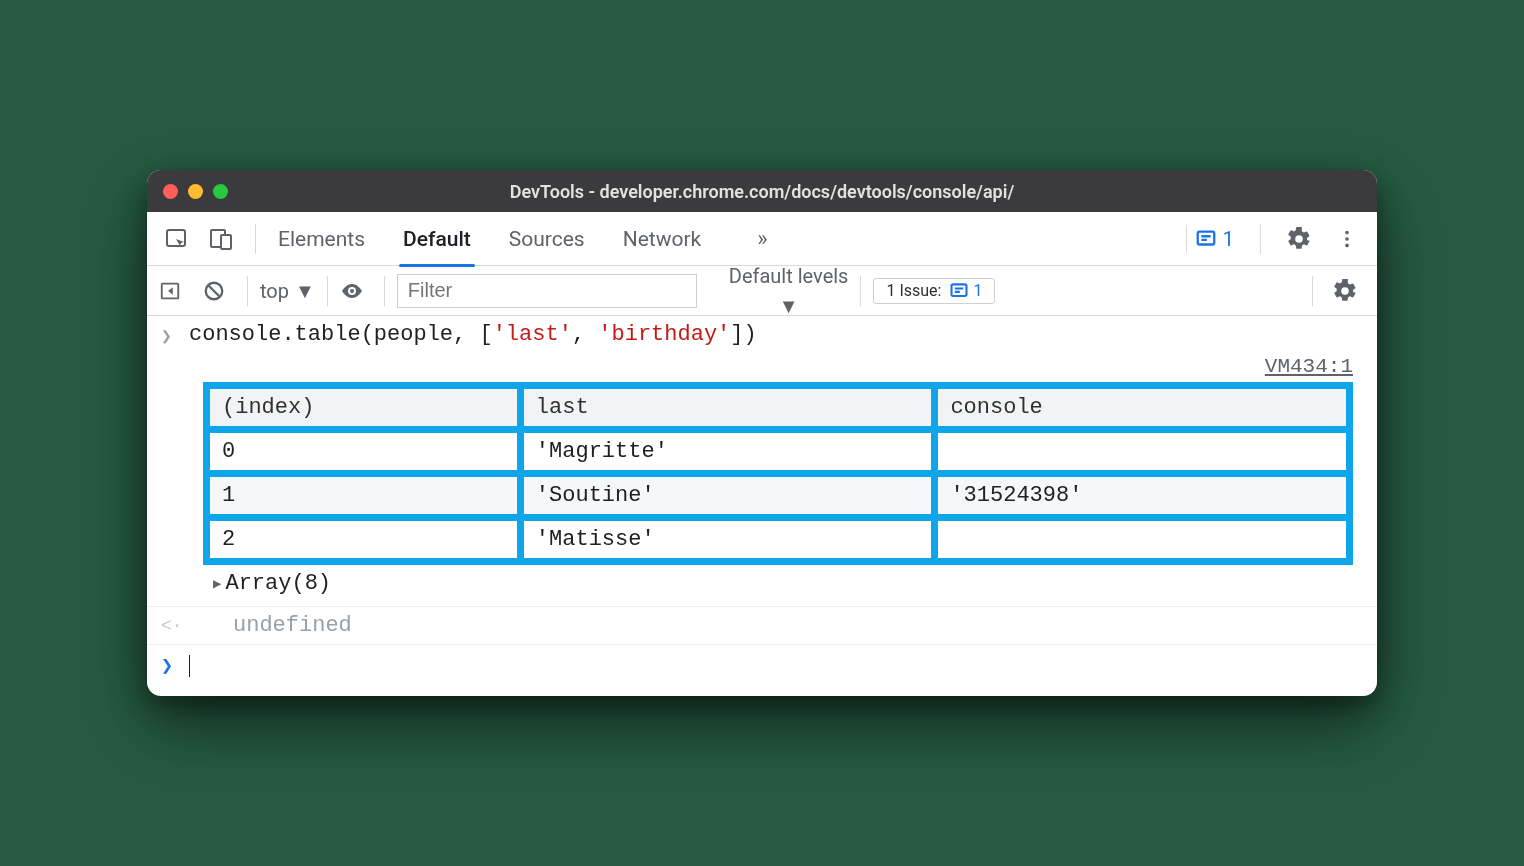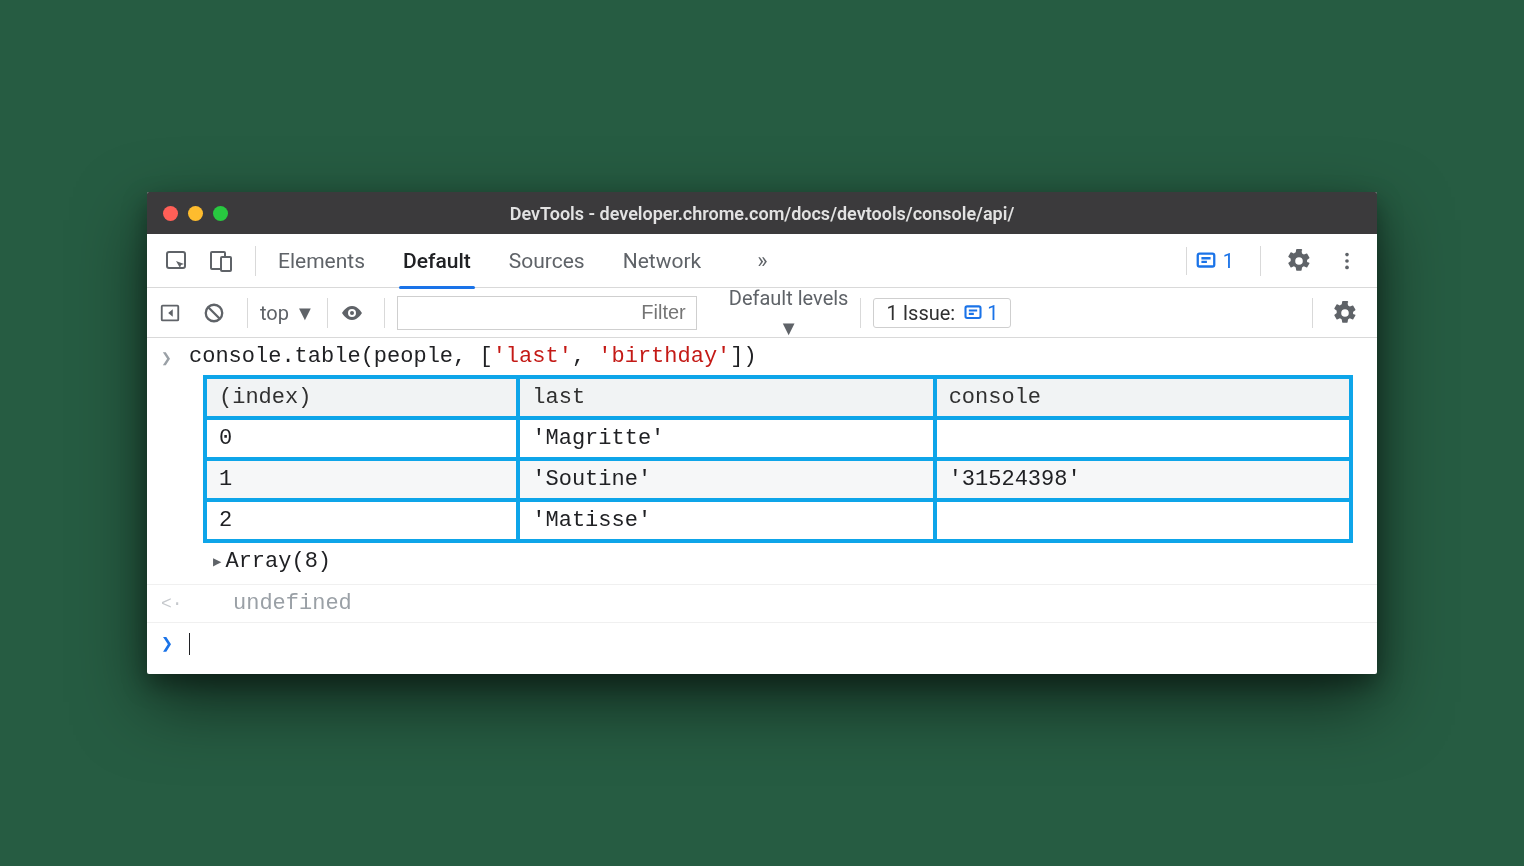--- a/index.html
+++ b/index.html
@@ -4,21 +4,21 @@
 <style>
   * { box-sizing: border-box; }
   html, body { margin:0; padding:0; }
   body {
     background:#265c42;
     width:1524px; height:866px;
     font-family: -apple-system, BlinkMacSystemFont, "Segoe UI", Roboto, sans-serif;
     display:flex; align-items:center; justify-content:center;
   }
   .window {
-    width:1230px; background:#fff; border-radius:2px; overflow:hidden;
+    width:1230px; background:#fff; border-radius:14px; overflow:hidden;
     box-shadow:0 28px 70px rgba(0,0,0,0.55), 0 10px 25px rgba(0,0,0,0.35);
   }
   .titlebar {
     background:#3b3a3c; color:#ddd; height:42px; display:flex; align-items:center;
     padding:0 16px; position:relative;
   }
   .traffic { display:flex; gap:10px; }
   .dot { width:15px; height:15px; border-radius:50%; }
   .dot.red { background:#ff5f57; }
   .dot.yellow { background:#febc2e; }
@@ -46,38 +46,38 @@
   }
   .gearbtn, .morebtn { width:40px; height:40px; display:flex; align-items:center; justify-content:center; color:#5f6368;}
   .subbar {
     display:flex; align-items:center; height:50px; border-bottom:1px solid #d9d9d9;
     padding:0 12px; gap:12px; color:#5f6368; font-size:20px;
   }
   .subbar .sep { width:1px; height:30px; background:#d9d9d9;}
   .ctx { display:flex; align-items:center; gap:6px; font-family:inherit;}
   .filter {
     border:1px solid #cfcfcf; height:34px; width:300px; padding:0 10px;
-    font-size:20px; color:#5f6368; background:#fff;text-align:right;
+    font-size:20px; color:#5f6368; background:#fff;
   }
   .levels { display:flex; align-items:center; gap:6px;flex-direction:column;}
   .issuebox {
     border:1px solid #cfcfcf; border-radius:3px; padding:2px 12px;
-    display:flex; align-items:center; gap:8px; font-size:20px; color:#303030;
+    display:flex; align-items:center; gap:8px; font-size:16px; color:#303030;
   }
   .issuebox .bubble { color:#1a73e8; display:flex; align-items:center; gap:4px;}
   .console { font-family: Menlo, Consolas, "Courier New", monospace; font-size:22px; color:#202124;}
   .row { display:flex; align-items:flex-start; padding:6px 14px; border-bottom:1px solid #f0f0f0;}
   .row.noborder { border-bottom:none;}
   .gutter { width:28px; flex:none; color:#9aa0a6; font-size:18px; padding-top:3px;}
   .content { flex:1; }
   .code .str { color:#c41a16;}
   .sourcelink { text-align:right; color:#5f6368; text-decoration:underline; padding:2px 24px 4px 0; font-size:21px;}
   .outblock { padding:0 14px 10px 56px;}
   table.ctable { border-collapse:collapse; width:calc(100% - 10px); font-family:inherit; font-size:22px;}
-  table.ctable th, table.ctable td { border:4px solid #0ea5e9; text-align:left; padding:6px 12px; font-weight:normal;}
+  table.ctable th, table.ctable td { border:7px solid #0ea5e9; text-align:left; padding:6px 12px; font-weight:normal;}
   table.ctable th { background:#f1f3f4; color:#303030;}
   table.ctable tr:nth-child(even) td { background:#f6f7f8;}
   .arrsum { padding:6px 0 0 10px; display:flex; align-items:center; gap:4px; color:#202124;}
   .tri { font-size:14px; color:#5f6368;}
   .undef { color:#9aa0a6;margin-left:44px;}
   .promptrow { display:flex; align-items:center; padding:8px 14px 18px;}
   .promptglyph { color:#1a73e8; font-weight:bold; width:28px; font-size:20px;}
   .caret { width:1px; height:22px; background:#202124; display:inline-block; vertical-align:middle;}
   svg { display:block; }
 </style>
@@ -192,20 +192,21 @@
 
   <div class="console">
 
     <div class="row noborder">
       <div class="gutter">❯</div>
       <div class="content code">
         <span>console.table(people, [</span><span class="str">'last'</span><span>, </span><span class="str">'birthday'</span><span>])</span>
       </div>
     </div>
 
+    <div class="sourcelink">VM434:1</div>
 
     <div class="outblock">
       <table class="ctable">
         <thead>
           <tr>
             <th>(index)</th>
             <th>last</th>
             <th>console</th>
           </tr>
         </thead>

